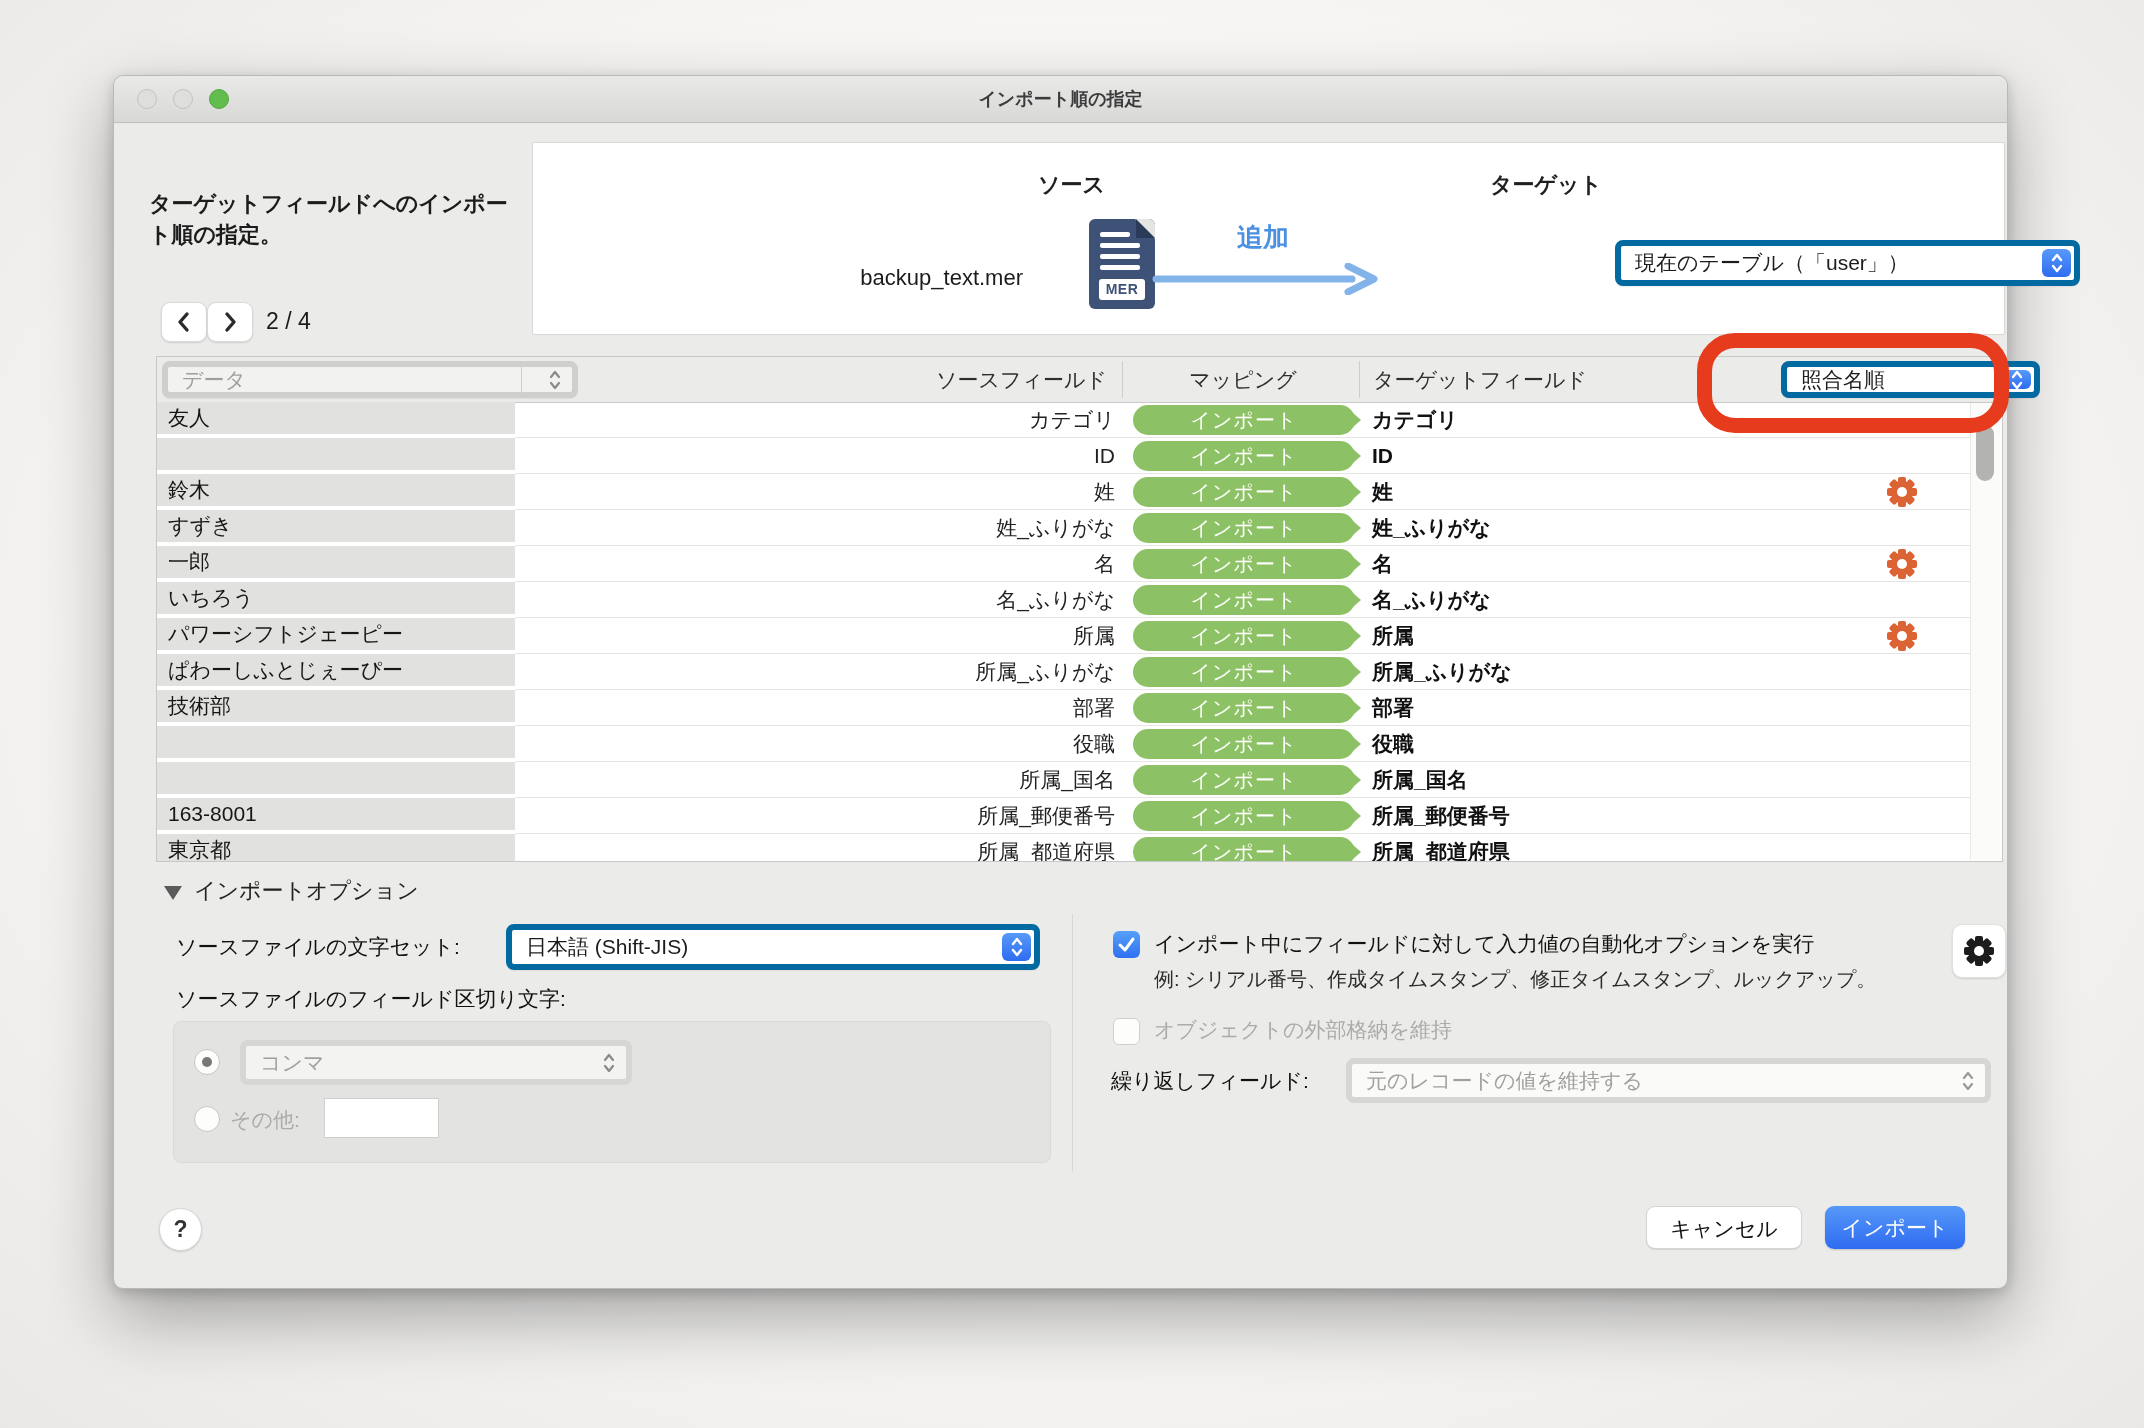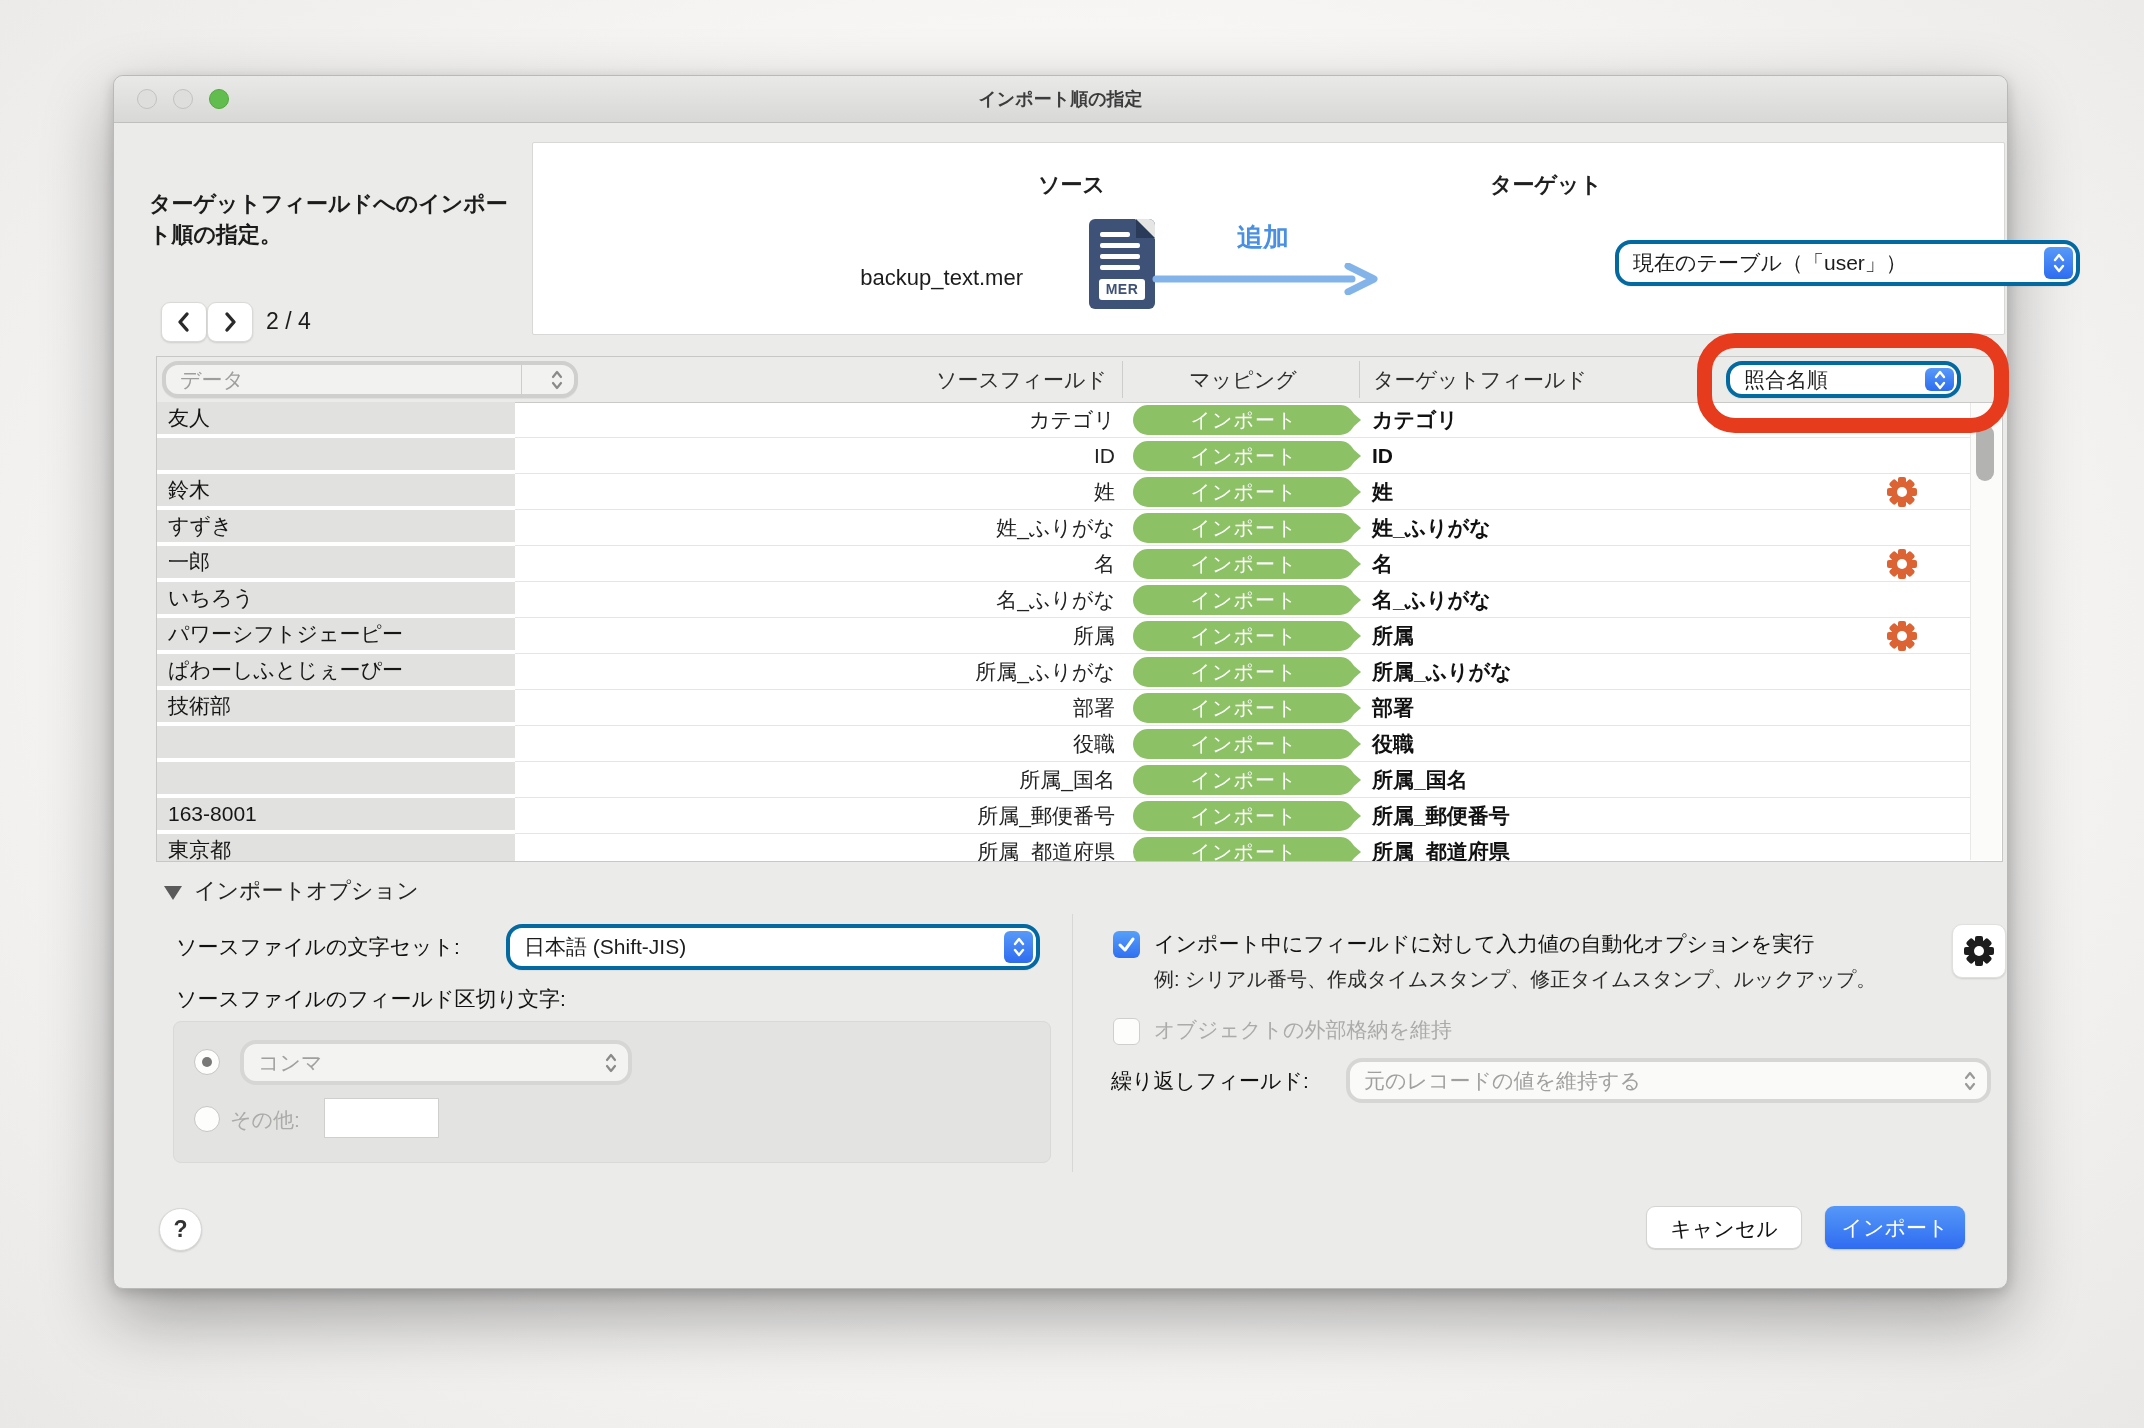--- a/index.html
+++ b/index.html
@@ -26,36 +26,36 @@
   .filename{position:absolute;left:270px;top:122px;width:220px;text-align:right;font-size:22px;color:#1c1c1c;}
   .mericon{position:absolute;left:520px;top:76px;width:66px;height:90px;background:#3e5176;border-radius:6px;overflow:hidden;margin-left:36px;}
   .mericon .fold-cut{position:absolute;right:0;top:0;width:0;height:0;border-top:20px solid #e5e5e3;border-left:20px solid transparent;}
   .mericon .fold{position:absolute;right:0;top:0;width:0;height:0;border-bottom:19px solid #2a3a59;border-right:19px solid transparent;}
   .mericon .bar{position:absolute;left:11px;height:5px;background:#fff;border-radius:2px;}
   .merbadge{position:absolute;left:10px;bottom:9px;width:46px;height:21px;background:#fff;border-radius:3px;text-align:center;line-height:21px;font-size:14px;font-weight:700;color:#3e5176;letter-spacing:.5px;}
   .addlabel{position:absolute;left:660px;top:77px;width:140px;text-align:center;font-size:26px;font-weight:700;color:#4a90e2;}
   .tgt-dd{left:1082px;top:97px;width:465px;height:46px;}
 
   
-  .dd{position:absolute;background:#fff;border:4px solid #0369a1;border-radius:16px;box-sizing:border-box;box-shadow:0 1px 1px rgba(0,0,0,.06);}
+  .dd{position:absolute;background:#fff;border:6px solid #0369a1;border-radius:8px;box-sizing:border-box;box-shadow:0 1px 1px rgba(0,0,0,.06);}
   .dd .txt{position:absolute;left:14px;right:40px;top:0;bottom:0;display:flex;align-items:center;font-size:21px;color:#1c1c1c;white-space:nowrap;overflow:hidden;}
   .dd.disabled{background:#f3f3f1;border-color:#d6d6d4;box-shadow:none;}
   .dd.disabled .txt{color:#a0a09f;}
   .stepper{position:absolute;right:3px;top:3px;bottom:3px;width:29px;border-radius:6px;display:flex;align-items:center;justify-content:center;}
   .stepper.blue{background:linear-gradient(#579af8,#2e6cf0);}
   .stepper.plain{background:transparent;}
 
   
   .tbl{position:absolute;left:42px;top:280px;width:1847px;height:506px;background:#fff;border:1px solid #c7c7c5;box-sizing:border-box;}
   .thead{position:absolute;left:0;top:0;right:0;height:45px;background:#ebebe9;border-bottom:1px solid #c9c9c7;}
   .thead .hsep{position:absolute;top:4px;bottom:4px;width:1px;background:#cdcdcb;}
   .hlabel{position:absolute;top:0;height:45px;line-height:45px;font-size:21px;color:#2e2e2e;}
   .data-dd{left:5px;top:4px;width:416px;height:37px;background:#f2f2f0;border-color:#cfcfcd;}
   .data-dd .txt{color:#9e9e9d;}
-  .sort-dd{left:1569px;top:4px;width:235px;height:37px;font-family:Liberation Mono, monospace;}
+  .sort-dd{left:1624px;top:4px;width:259px;height:37px;font-family:Liberation Mono, monospace;}
   .tbody{position:absolute;left:0;top:45px;right:0;bottom:0;overflow:hidden;}
   .trow{position:relative;height:36px;}
   .c-data{position:absolute;left:0;top:0;width:358px;height:32px;background:#e1e1df;font-size:21px;color:#161616;line-height:32px;padding-left:11px;box-sizing:border-box;white-space:nowrap;overflow:hidden;}
   .rline{position:absolute;left:358px;right:32px;bottom:0;height:1px;background:#e5e5e3;}
   .c-src{position:absolute;left:360px;top:0;width:598px;height:36px;line-height:36px;text-align:right;font-size:21px;color:#222;white-space:nowrap;}
   .pill{position:absolute;left:976px;top:3px;width:222px;height:30px;background:#8cc165;border-radius:15px;color:#fff;text-align:center;line-height:30px;font-size:20px;font-weight:500;letter-spacing:1px;}
   .pill::after{content:"";position:absolute;right:-6px;top:50%;margin-top:-7px;border-left:8px solid #8cc165;border-top:7px solid transparent;border-bottom:7px solid transparent;}
   .c-tgt{position:absolute;left:1215px;top:0;height:36px;line-height:36px;font-size:21px;font-weight:700;color:#111;white-space:nowrap;}
   .scrolltrack{position:absolute;right:1px;top:46px;bottom:1px;width:30px;background:#fbfbfa;border-left:1px solid #e8e8e6;}
   .scrollthumb{position:absolute;left:5px;top:22px;width:18px;height:56px;background:#b3b3b1;border-radius:9px;}

